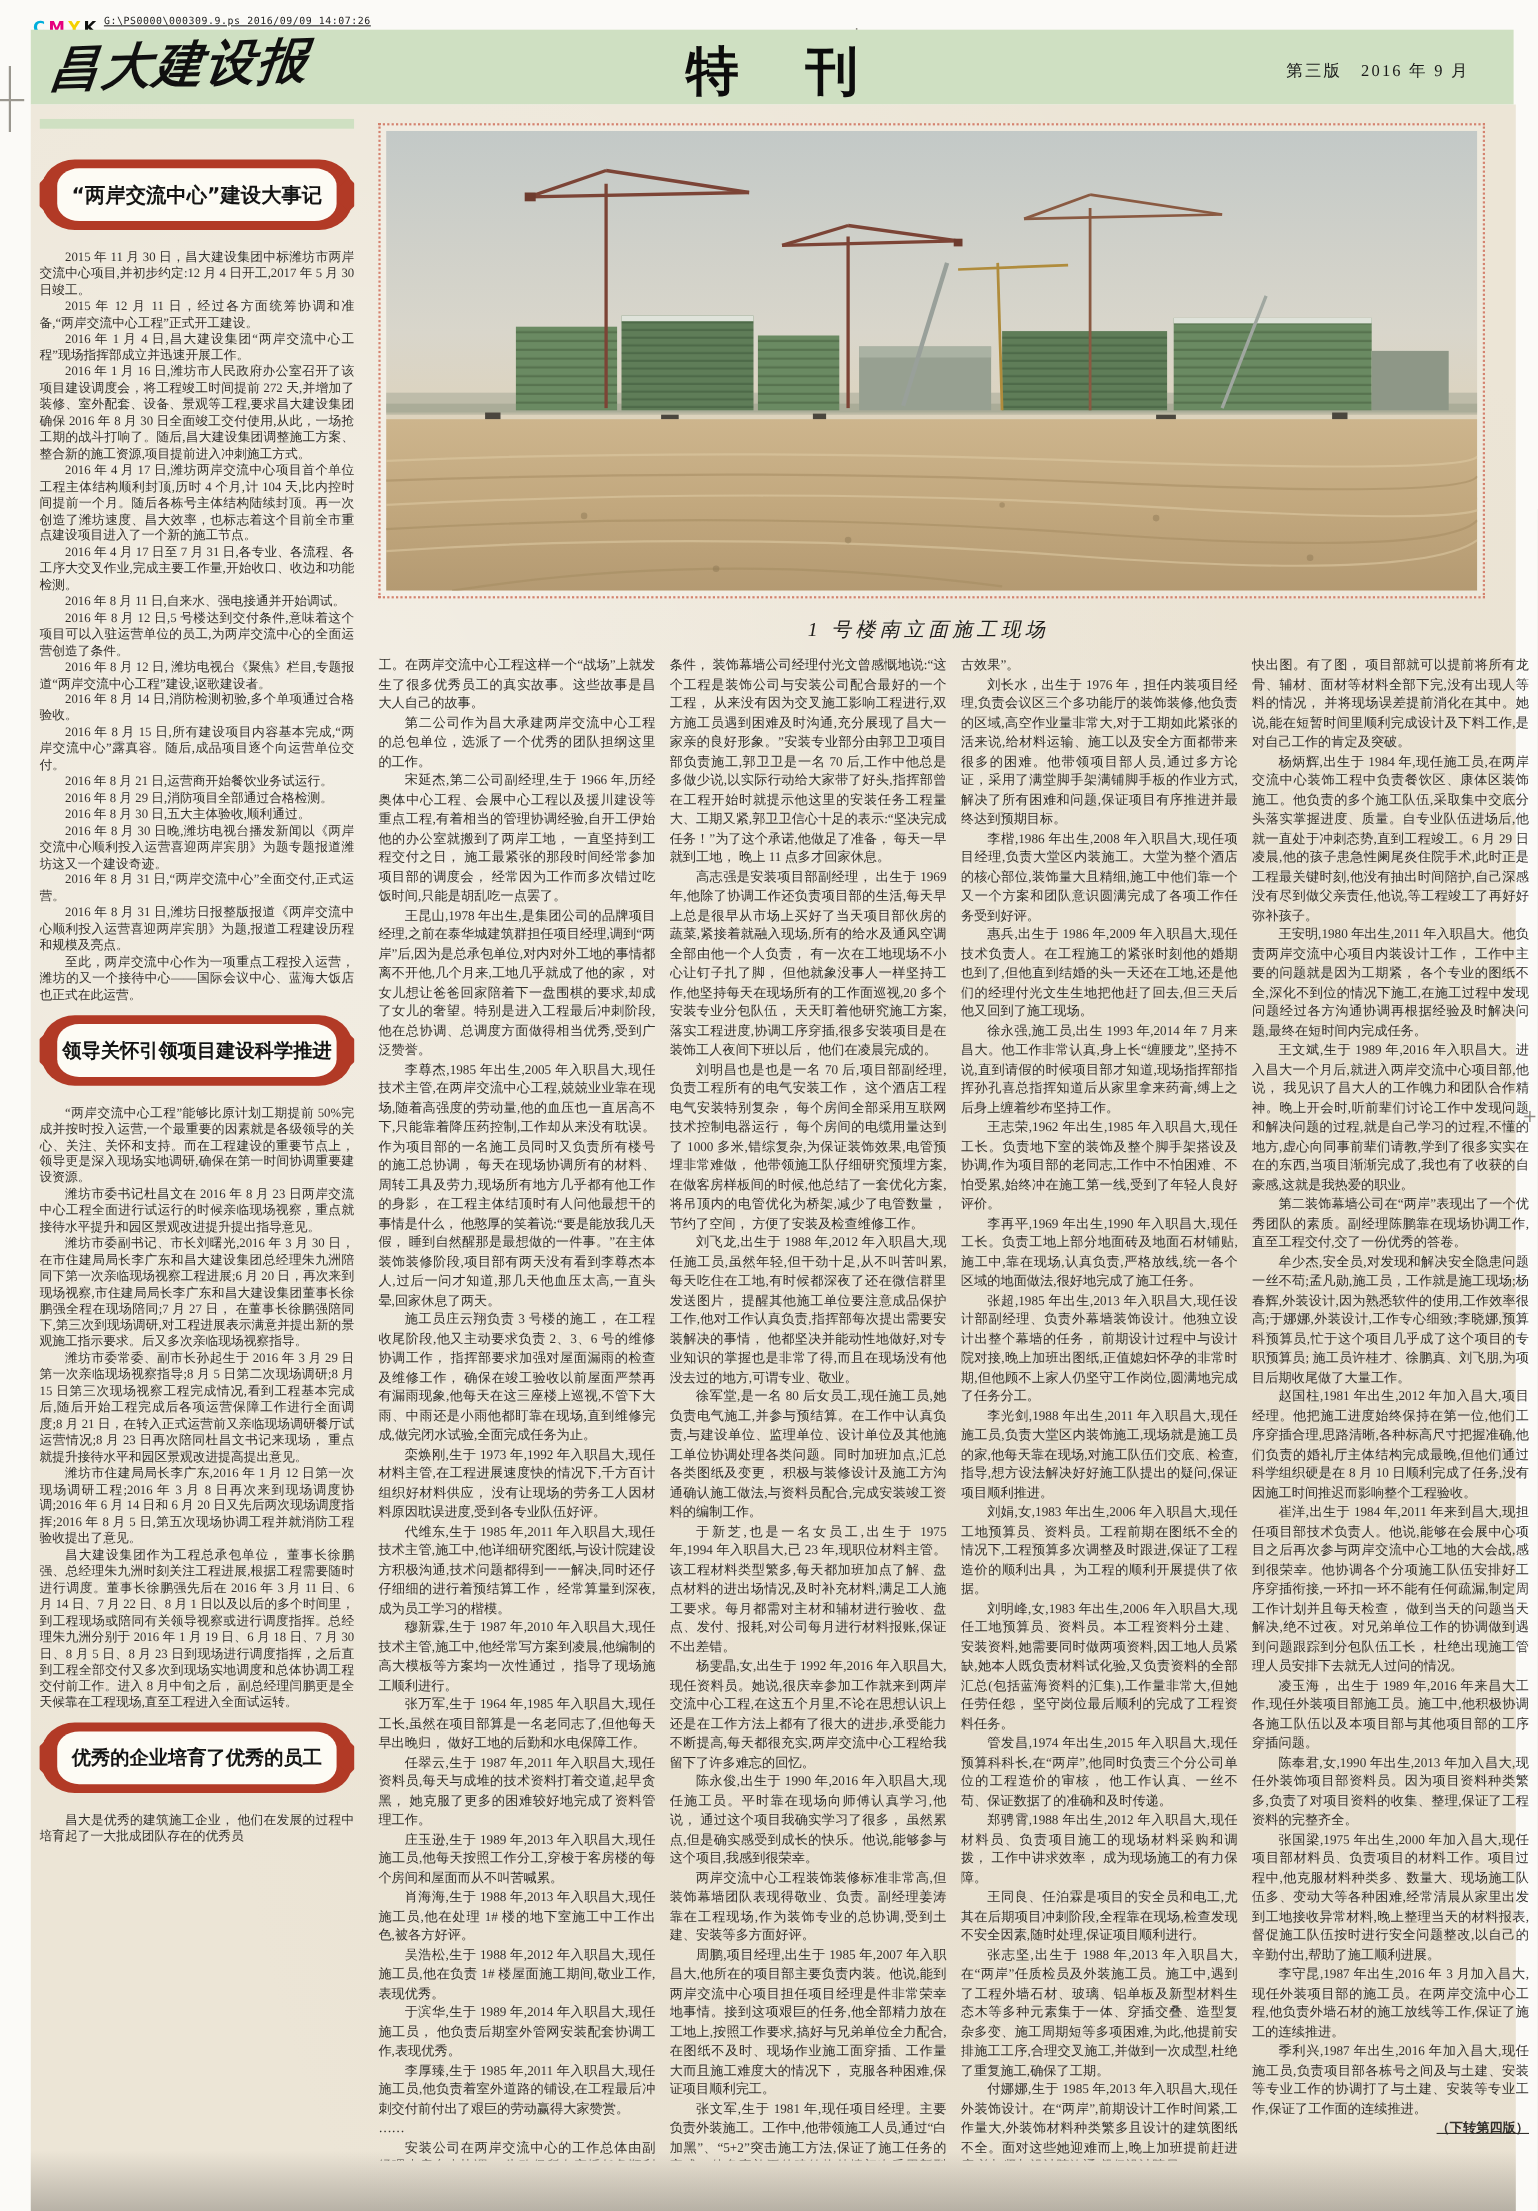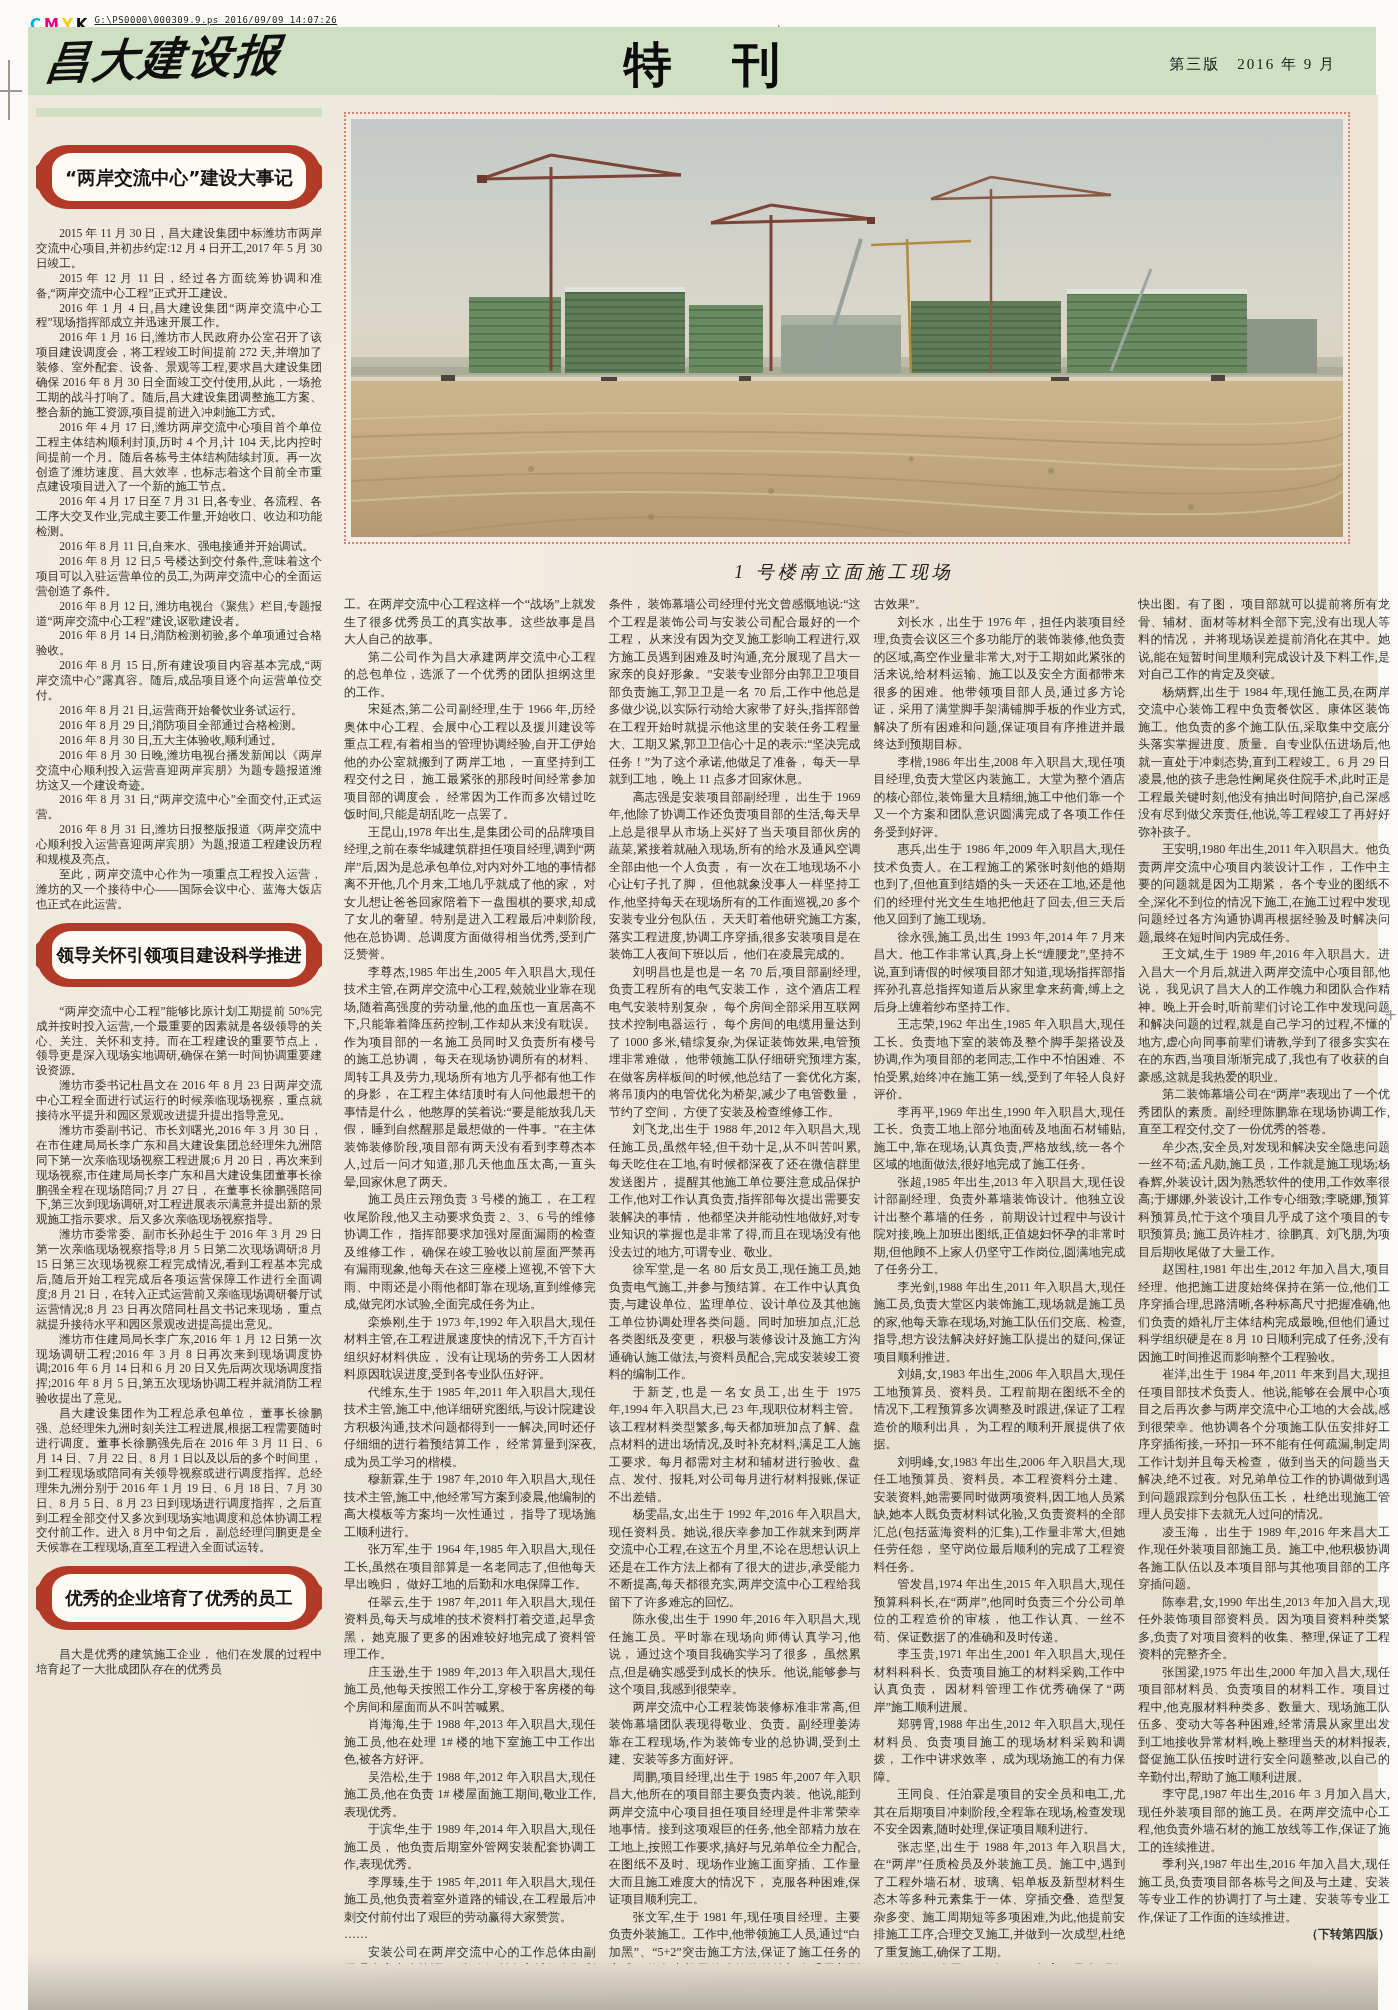--- a/index.html
+++ b/index.html
@@ -290,40 +290,39 @@
             <p>李楷,1986 年出生,2008 年入职昌大,现任项目经理,负责大堂区内装施工。大堂为整个酒店的核心部位,装饰量大且精细,施工中他们靠一个又一个方案和团队意识圆满完成了各项工作任务受到好评。</p>
             <p>惠兵,出生于 1986 年,2009 年入职昌大,现任技术负责人。在工程施工的紧张时刻他的婚期也到了,但他直到结婚的头一天还在工地,还是他们的经理付光文生生地把他赶了回去,但三天后他又回到了施工现场。</p>
             <p>徐永强,施工员,出生 1993 年,2014 年 7 月来昌大。他工作非常认真,身上长“缠腰龙”,坚持不说,直到请假的时候项目部才知道,现场指挥部指挥孙孔喜总指挥知道后从家里拿来药膏,缚上之后身上缠着纱布坚持工作。</p>
             <p>王志荣,1962 年出生,1985 年入职昌大,现任工长。负责地下室的装饰及整个脚手架搭设及协调,作为项目部的老同志,工作中不怕困难、不怕受累,始终冲在施工第一线,受到了年轻人良好评价。</p>
             <p>李再平,1969 年出生,1990 年入职昌大,现任工长。负责工地上部分地面砖及地面石材铺贴,施工中,靠在现场,认真负责,严格放线,统一各个区域的地面做法,很好地完成了施工任务。</p>
             <p>张超,1985 年出生,2013 年入职昌大,现任设计部副经理、负责外幕墙装饰设计。他独立设计出整个幕墙的任务， 前期设计过程中与设计院对接,晚上加班出图纸,正值媳妇怀孕的非常时期,但他顾不上家人仍坚守工作岗位,圆满地完成了任务分工。</p>
             <p>李光剑,1988 年出生,2011 年入职昌大,现任施工员,负责大堂区内装饰施工,现场就是施工员的家,他每天靠在现场,对施工队伍们交底、检查,指导,想方设法解决好好施工队提出的疑问,保证项目顺利推进。</p>
             <p>刘娟,女,1983 年出生,2006 年入职昌大,现任工地预算员、资料员。工程前期在图纸不全的情况下,工程预算多次调整及时跟进,保证了工程造价的顺利出具， 为工程的顺利开展提供了依据。</p>
             <p>刘明峰,女,1983 年出生,2006 年入职昌大,现任工地预算员、资料员。本工程资料分土建、安装资料,她需要同时做两项资料,因工地人员紧缺,她本人既负责材料试化验,又负责资料的全部汇总(包括蓝海资料的汇集),工作量非常大,但她任劳任怨， 坚守岗位最后顺利的完成了工程资料任务。</p>
             <p>管发昌,1974 年出生,2015 年入职昌大,现任预算科科长,在“两岸”,他同时负责三个分公司单位的工程造价的审核， 他工作认真、一丝不苟、保证数据了的准确和及时传递。</p>
-            <p>李玉贵,1971 年出生,2001 年入职昌大,现任材料科科长、负责项目施工的材料采购,工作中认真负责， 因材料管理工作优秀确保了“两岸”施工顺利进展。</p>
             <p>郑骋霄,1988 年出生,2012 年入职昌大,现任材料员、负责项目施工的现场材料采购和调拨， 工作中讲求效率， 成为现场施工的有力保障。</p>
             <p>王同良、任泊霖是项目的安全员和电工,尤其在后期项目冲刺阶段,全程靠在现场,检查发现不安全因素,随时处理,保证项目顺利进行。</p>
             <p>张志坚,出生于 1988 年,2013 年入职昌大,在“两岸”任质检员及外装施工员。施工中,遇到了工程外墙石材、玻璃、铝单板及新型材料生态木等多种元素集于一体、穿插交叠、造型复杂多变、施工周期短等多项困难,为此,他提前安排施工工序,合理交叉施工,并做到一次成型,杜绝了重复施工,确保了工期。</p>
             <p>付娜娜,生于 1985 年,2013 年入职昌大,现任外装饰设计。在“两岸”,前期设计工作时间紧,工作量大,外装饰材料种类繁多且设计的建筑图纸不全。面对这些她迎难而上,晚上加班提前赶进度,并加紧与设计院沟通,督促设计院尽</p>
           </div>
         <div class="col">
             <p class="noindent">快出图。有了图， 项目部就可以提前将所有龙骨、辅材、面材等材料全部下完,没有出现人等料的情况， 并将现场误差提前消化在其中。她说,能在短暂时间里顺利完成设计及下料工作,是对自己工作的肯定及突破。</p>
             <p>杨炳辉,出生于 1984 年,现任施工员,在两岸交流中心装饰工程中负责餐饮区、康体区装饰施工。他负责的多个施工队伍,采取集中交底分头落实掌握进度、质量。自专业队伍进场后,他就一直处于冲刺态势,直到工程竣工。6 月 29 日凌晨,他的孩子患急性阑尾炎住院手术,此时正是工程最关键时刻,他没有抽出时间陪护,自己深感没有尽到做父亲责任,他说,等工程竣工了再好好弥补孩子。</p>
             <p>王安明,1980 年出生,2011 年入职昌大。他负责两岸交流中心项目内装设计工作， 工作中主要的问题就是因为工期紧， 各个专业的图纸不全,深化不到位的情况下施工,在施工过程中发现问题经过各方沟通协调再根据经验及时解决问题,最终在短时间内完成任务。</p>
             <p>王文斌,生于 1989 年,2016 年入职昌大。进入昌大一个月后,就进入两岸交流中心项目部,他说， 我见识了昌大人的工作魄力和团队合作精神。晚上开会时,听前辈们讨论工作中发现问题和解决问题的过程,就是自己学习的过程,不懂的地方,虚心向同事前辈们请教,学到了很多实实在在的东西,当项目渐渐完成了,我也有了收获的自豪感,这就是我热爱的职业。</p>
             <p>第二装饰幕墙公司在“两岸”表现出了一个优秀团队的素质。副经理陈鹏靠在现场协调工作,直至工程交付,交了一份优秀的答卷。</p>
             <p>牟少杰,安全员,对发现和解决安全隐患问题一丝不苟;孟凡勋,施工员，工作就是施工现场;杨春辉,外装设计,因为熟悉软件的使用,工作效率很高;于娜娜,外装设计,工作专心细致;李晓娜,预算科预算员,忙于这个项目几乎成了这个项目的专职预算员; 施工员许桂才、徐鹏真、刘飞朋,为项目后期收尾做了大量工作。</p>
             <p>赵国柱,1981 年出生,2012 年加入昌大,项目经理。他把施工进度始终保持在第一位,他们工序穿插合理,思路清晰,各种标高尺寸把握准确,他们负责的婚礼厅主体结构完成最晚,但他们通过科学组织硬是在 8 月 10 日顺利完成了任务,没有因施工时间推迟而影响整个工程验收。</p>
             <p>崔洋,出生于 1984 年,2011 年来到昌大,现担任项目部技术负责人。他说,能够在会展中心项目之后再次参与两岸交流中心工地的大会战,感到很荣幸。他协调各个分项施工队伍安排好工序穿插衔接,一环扣一环不能有任何疏漏,制定周工作计划并且每天检查， 做到当天的问题当天解决,绝不过夜。对兄弟单位工作的协调做到遇到问题跟踪到分包队伍工长， 杜绝出现施工管理人员安排下去就无人过问的情况。</p>
             <p>凌玉海， 出生于 1989 年,2016 年来昌大工作,现任外装项目部施工员。施工中,他积极协调各施工队伍以及本项目部与其他项目部的工序穿插问题。</p>
             <p>陈奉君,女,1990 年出生,2013 年加入昌大,现任外装饰项目部资料员。因为项目资料种类繁多,负责了对项目资料的收集、整理,保证了工程资料的完整齐全。</p>
             <p>张国梁,1975 年出生,2000 年加入昌大,现任项目部材料员、负责项目的材料工作。项目过程中,他克服材料种类多、数量大、现场施工队伍多、变动大等各种困难,经常清晨从家里出发到工地接收异常材料,晚上整理当天的材料报表,督促施工队伍按时进行安全问题整改,以自己的辛勤付出,帮助了施工顺利进展。</p>
             <p>李守昆,1987 年出生,2016 年 3 月加入昌大,现任外装项目部的施工员。在两岸交流中心工程,他负责外墙石材的施工放线等工作,保证了施工的连续推进。</p>
             <p>季利兴,1987 年出生,2016 年加入昌大,现任施工员,负责项目部各栋号之间及与土建、安装等专业工作的协调打了与土建、安装等专业工作,保证了工作面的连续推进。</p>
-            <p class="noindent r" style="font-weight: bold;">（下转第四版）</p>
+            <p class="noindent r" style="font-weight: bold; text-decoration: underline;">（下转第四版）</p>
           </div>
       </div>
     </main>
 
     <div class="fold-shadow"></div>
   </div>
 </div>
 
 </body></html>

